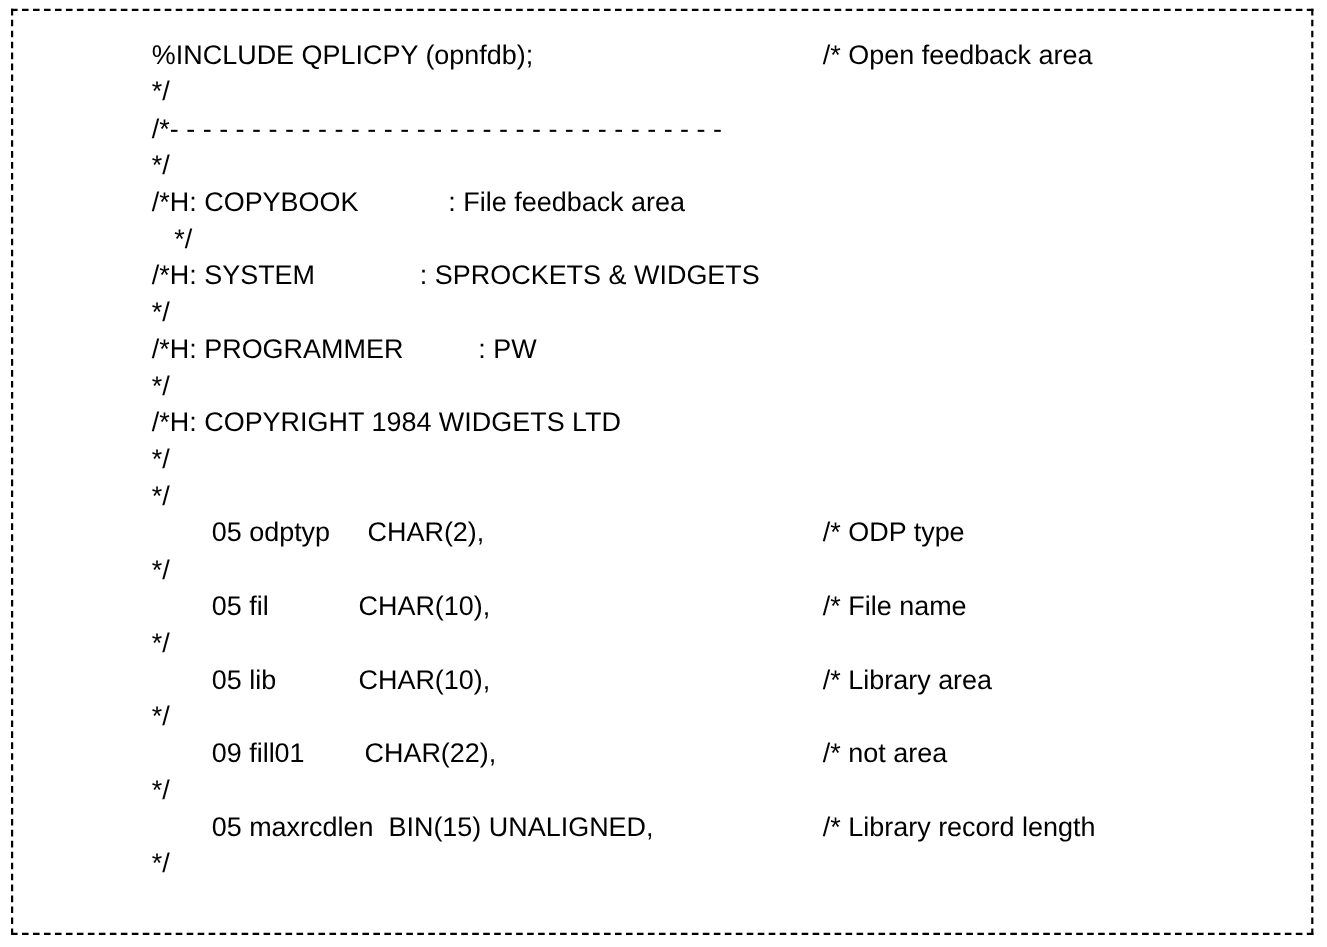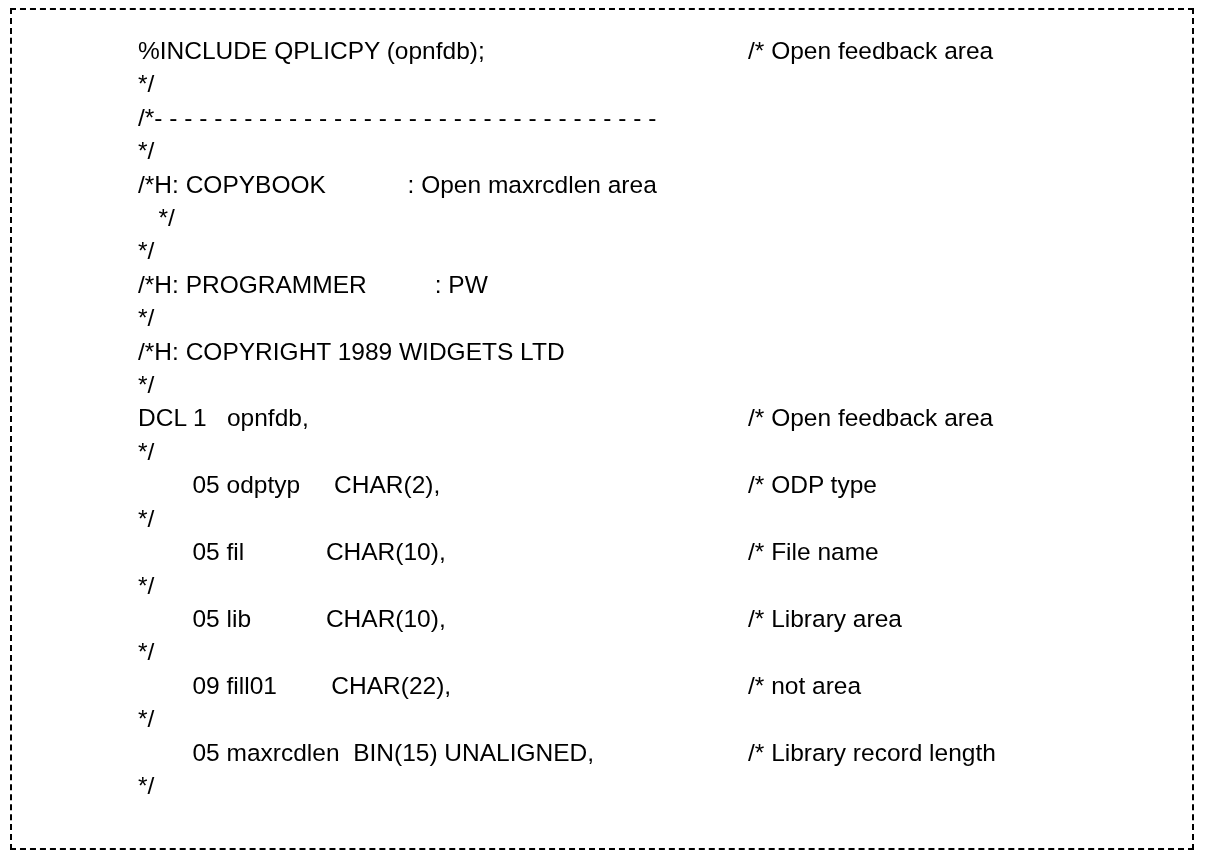--- a/index.html
+++ b/index.html
@@ -82,36 +82,36 @@
     <div class="code-listing">
 
       <div class="code-line"><span class="col-code">%INCLUDE QPLICPY (opnfdb);</span><span class="col-comment">/* Open feedback area</span></div>
 
       <div class="code-line cont"><span class="col-code">*/</span><span class="col-comment"></span></div>
 
       <div class="code-line"><span class="col-code">/*- - - - - - - - - - - - - - - - - - - - - - - - - - - - - - - - - -</span><span class="col-comment"></span></div>
 
       <div class="code-line cont"><span class="col-code">*/</span><span class="col-comment"></span></div>
 
-      <div class="code-line"><span class="col-code">/*H: COPYBOOK            : Open maxrcdlen area</span><span class="col-comment"></span></div>
+      <div class="code-line"><span class="col-code">/*H: COPYBOOK            : File feedback area</span><span class="col-comment"></span></div>
 
       <div class="code-line cont"><span class="col-code">   */</span><span class="col-comment"></span></div>
 
+      <div class="code-line"><span class="col-code">/*H: SYSTEM              : SPROCKETS &amp; WIDGETS</span><span class="col-comment"></span></div>
 
       <div class="code-line cont"><span class="col-code">*/</span><span class="col-comment"></span></div>
 
       <div class="code-line"><span class="col-code">/*H: PROGRAMMER          : PW</span><span class="col-comment"></span></div>
 
       <div class="code-line cont"><span class="col-code">*/</span><span class="col-comment"></span></div>
 
-      <div class="code-line"><span class="col-code">/*H: COPYRIGHT 1989 WIDGETS LTD</span><span class="col-comment"></span></div>
+      <div class="code-line"><span class="col-code">/*H: COPYRIGHT 1984 WIDGETS LTD</span><span class="col-comment"></span></div>
 
       <div class="code-line cont"><span class="col-code">*/</span><span class="col-comment"></span></div>
 
-      <div class="code-line"><span class="col-code">DCL 1   opnfdb,</span><span class="col-comment">/* Open feedback area</span></div>
 
       <div class="code-line cont"><span class="col-code">*/</span><span class="col-comment"></span></div>
 
       <div class="code-line"><span class="col-code">        05 odptyp     CHAR(2),</span><span class="col-comment">/* ODP type</span></div>
 
       <div class="code-line cont"><span class="col-code">*/</span><span class="col-comment"></span></div>
 
       <div class="code-line"><span class="col-code">        05 fil            CHAR(10),</span><span class="col-comment">/* File name</span></div>
 
       <div class="code-line cont"><span class="col-code">*/</span><span class="col-comment"></span></div>

